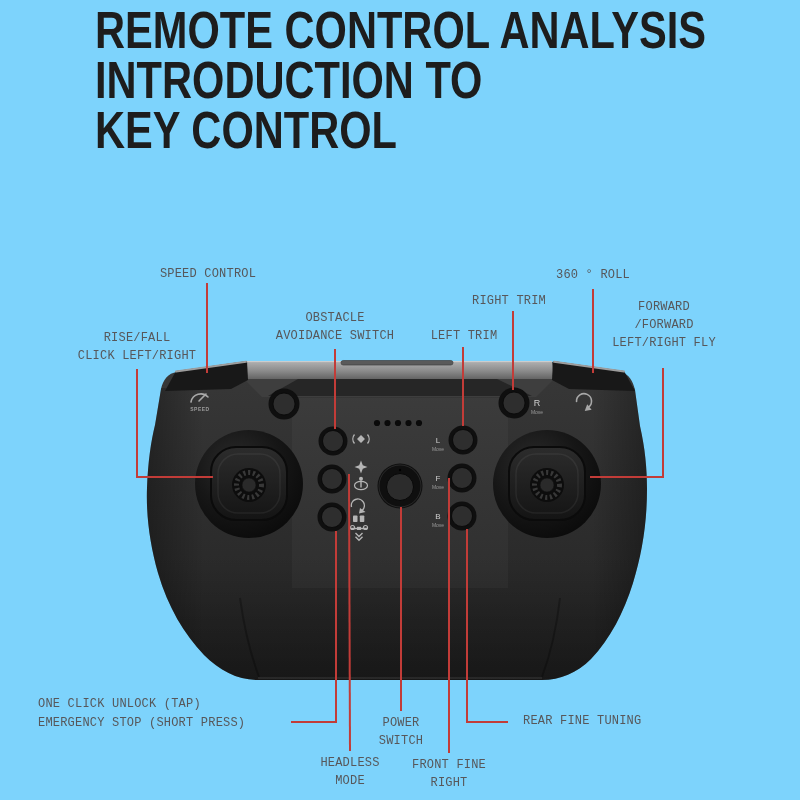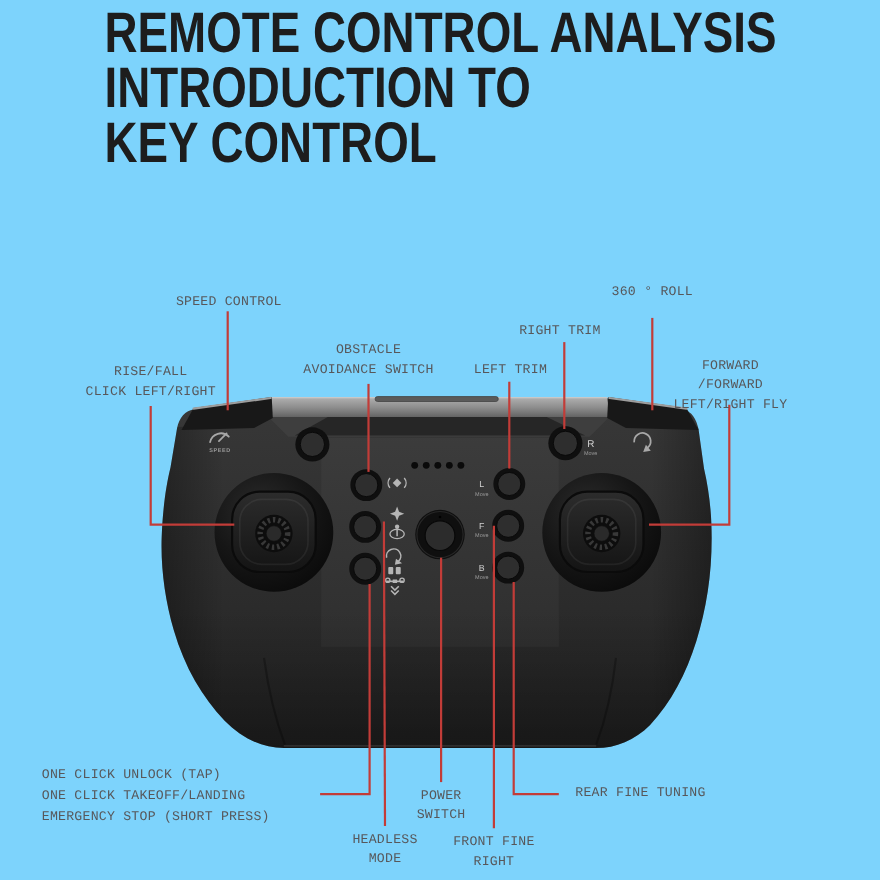--- a/index.html
+++ b/index.html
@@ -236,33 +236,32 @@
   </div>
 
   <div class="co center" style="left:509px;top:292px">
     <div>RIGHT TRIM</div>
   </div>
 
   <div class="co center" style="left:464px;top:327px">
     <div>LEFT TRIM</div>
   </div>
 
-  <div class="co center" style="left:593px;top:256px">
+  <div class="co center" style="left:593px;top:266px">
     <div>360 ° ROLL</div>
   </div>
 
-  <div class="co center" style="left:664px;top:323px">
+  <div class="co center" style="left:664px;top:298px">
     <div>FORWARD</div>
     <div>/FORWARD</div>
     <div>LEFT/RIGHT FLY</div>
   </div>
 
   <div class="co leftal" style="left:38px;top:695px">
     <div>ONE CLICK UNLOCK (TAP)</div>
-    <div>ONE CLICK TAKEOFF/LANDING</div>
     <div>EMERGENCY STOP (SHORT PRESS)</div>
   </div>
 
   <div class="co center" style="left:401px;top:714px">
     <div>POWER</div>
     <div>SWITCH</div>
   </div>
 
   <div class="co center" style="left:350px;top:754px">
     <div>HEADLESS</div>

